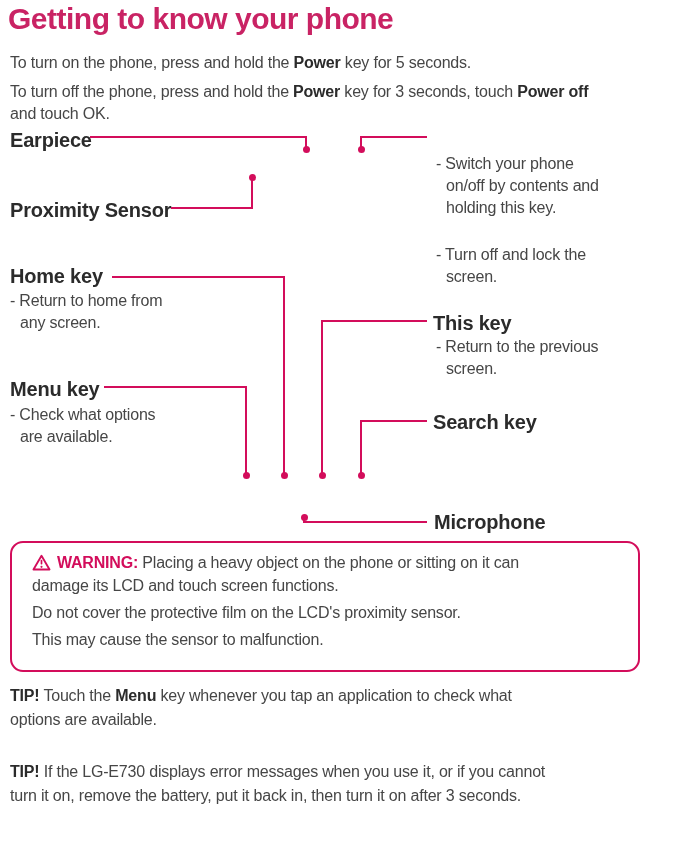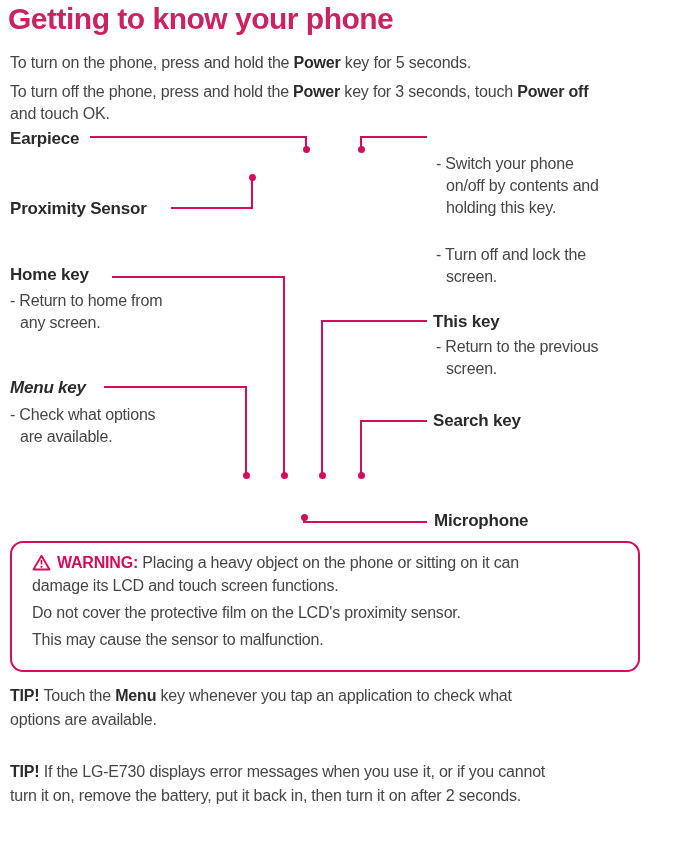--- a/index.html
+++ b/index.html
@@ -7,21 +7,21 @@
     --title:#c92364;
     --text:#464646;
     --bold:#2b2b2b;
   }
   *{margin:0;padding:0;box-sizing:border-box;}
   body{background:#fff;font-family:"Liberation Sans","DejaVu Sans",sans-serif;}
   .page{position:relative;width:687px;height:856px;background:#fff;overflow:hidden;}
   .title{position:absolute;font-size:30px;font-weight:700;color:var(--title);letter-spacing:-0.5px;}
   .txt{position:absolute;font-size:16px;line-height:22px;color:var(--text);letter-spacing:-0.2px;white-space:nowrap;}
   .b{font-weight:700;color:var(--bold);}
-  .lbl{position:absolute;font-size:17px;font-weight:700;color:var(--bold);letter-spacing:-0.2px;white-space:nowrap;}
+  .lbl{position:absolute;font-size:20px;font-weight:700;color:var(--bold);letter-spacing:-0.2px;white-space:nowrap;}
   .bullet{position:absolute;font-size:16px;line-height:22px;color:var(--text);letter-spacing:-0.2px;}
   .bullet div{white-space:nowrap;}
   .bullet .cont{margin-left:10px;}
   .hline,.vline{position:absolute;background:var(--accent);}
   .hline{height:2px;}
   .vline{width:2px;}
   .dot{position:absolute;width:7px;height:7px;border-radius:50%;background:var(--accent);}
   .warnbox{position:absolute;left:10px;top:541px;width:630px;height:131px;border:2px solid var(--accent);border-radius:13px;background:#fff;text-align:center;}
   .warnline{position:absolute;font-size:16px;color:var(--text);letter-spacing:-0.2px;white-space:nowrap;}
   .warnlabel{font-weight:700;color:var(--accent);}
@@ -39,21 +39,21 @@
   <p class="txt" style="left:10px;top:81px;"><span>To turn off the phone, press and hold the </span><span class="b">Power</span><span> key for 3 seconds, touch </span><span class="b">Power off</span></p>
   <p class="txt" style="left:10px;top:103px;">and touch OK.</p>
 
   <div class="lbl" style="left:10px;top:129px;">Earpiece</div>
   <div class="lbl" style="left:10px;top:199px;">Proximity Sensor</div>
   <div class="lbl" style="left:10px;top:265px;">Home key</div>
   <div class="bullet" style="left:10px;top:290px;">
     <div>- Return to home from</div>
     <div class="cont">any screen.</div>
   </div>
-  <div class="lbl" style="left:10px;top:378px;font-style:italic;">Menu key</div>
+  <div class="lbl" style="left:10px;top:378px;">Menu key</div>
   <div class="bullet" style="left:10px;top:404px;">
     <div>- Check what options</div>
     <div class="cont">are available.</div>
   </div>
 
   <div class="bullet" style="left:436px;top:153px;">
     <div>- Switch your phone</div>
     <div class="cont">on/off by contents and</div>
     <div class="cont">holding this key.</div>
   </div>
@@ -112,15 +112,15 @@
     </div>
     <div class="warnline" style="left:20px;top:34px;">damage its LCD and touch screen functions.</div>
     <div class="warnline" style="left:20px;top:61px;">Do not cover the protective film on the LCD's proximity sensor.</div>
     <div class="warnline" style="left:20px;top:88px;">This may cause the sensor to malfunction.</div>
   </div>
 
   <div class="tipline" style="left:10px;top:687px;"><span class="b">TIP!</span> <span>Touch the </span><span class="b">Menu</span><span> key whenever you tap an application to check what</span></div>
   <div class="tipline" style="left:10px;top:711px;">options are available.</div>
 
   <div class="tipline" style="left:10px;top:763px;"><span class="b">TIP!</span> <span>If the LG-E730 displays error messages when you use it, or if you cannot</span></div>
-  <div class="tipline" style="left:10px;top:787px;">turn it on, remove the battery, put it back in, then turn it on after 2 seconds.</div>
+  <div class="tipline" style="left:10px;top:787px;">turn it on, remove the battery, put it back in, then turn it on after 3 seconds.</div>
 
 </div>
 
 </body></html>

